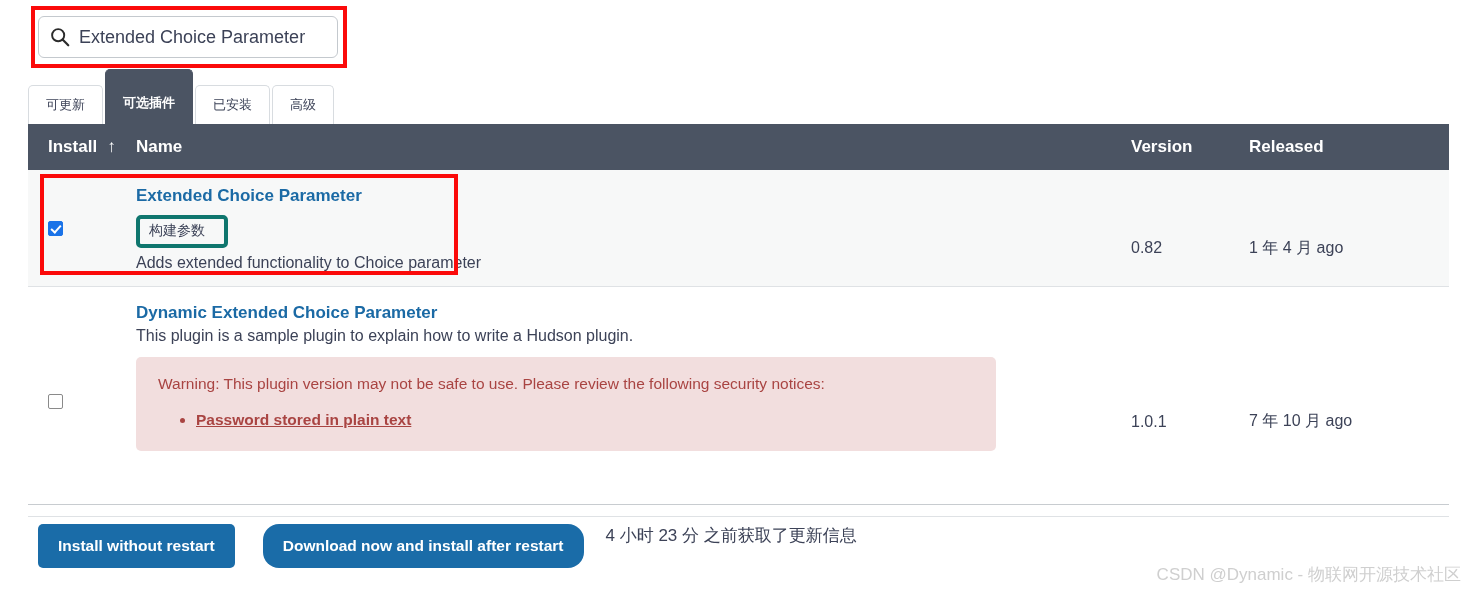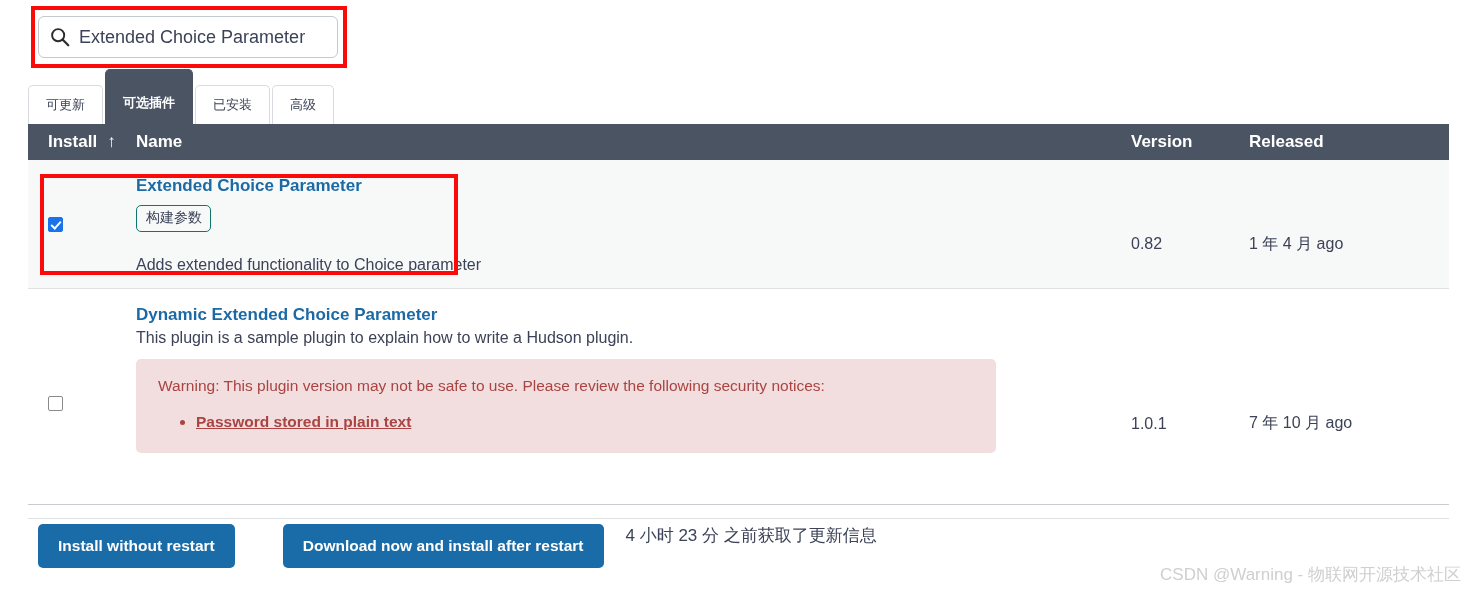--- a/index.html
+++ b/index.html
@@ -65,21 +65,21 @@
     font-weight: bold;
     padding-top: 26px; padding-bottom: 15px;
   }
 
   
   .table { position: absolute; left: 28px; top: 124px; width: 1421px; }
   .thead {
     display: flex; align-items: center;
     background: #4b5463;
     color: #ffffff;
-    height: 36px;
+    height: 46px;
     font-weight: bold;
     font-size: 17px;
   }
   .col-install { width: 108px; padding-left: 20px; }
   .col-name    { flex: 1; }
   .col-version { width: 118px; }
   .col-released{ width: 200px; }
   .sort-arrow { margin-left: 10px; font-weight: normal; }
 
   .row {
@@ -117,28 +117,28 @@
     color: #1b6aa5;
     font-weight: bold;
     font-size: 17px;
     text-decoration: none;
     cursor: pointer;
     display: inline-block;
   }
   .tag {
     display: inline-block;
     margin-top: 9px;
-    padding: 3px 8px 4px 9px;
-    border: 1px solid #0f766e;
+    padding: 3px 19px 4px 9px;
+    border: 4px solid #0f766e;
     border-radius: 5px;
     font-size: 14px;
     color: #3c4257;
     background: transparent;
   }
-  .plugin-desc { margin-top: 24px; font-size: 16px; color: #3c4257; }
+  .plugin-desc { margin-top: 6px; font-size: 16px; color: #3c4257; }
   .plugin-desc2 { margin-top: 4px; font-size: 16px; color: #3c4257; }
 
   .warnbox {
     margin-top: 12px;
     background: #f2dede;
     border-radius: 5px;
     padding: 18px 22px 22px 22px;
     width: 860px;
     color: #a94442;
     font-size: 15.5px;
@@ -170,21 +170,21 @@
     color: #ffffff;
     border: none;
     border-radius: 5px;
     font-family: "Liberation Sans", sans-serif;
     font-weight: bold;
     font-size: 15.5px;
     padding: 13px 20px;
     cursor: pointer;
     white-space: nowrap;
   }
-  .btn.secondary { margin-left: 48px; }
+  .btn.secondary { margin-left: 28px; border-radius: 16px; }
   .refresh-text {
     margin-left: 22px;
     font-size: 17px;
     color: #3c4257;
     white-space: nowrap;
   }
   .btn.small { margin-left: 16px; padding: 13px 17px; }
 
   .watermark {
     position: absolute;
@@ -267,15 +267,15 @@
 
   <div class="redbox" id="redbox-row"></div>
 
   <div class="divider"></div>
   <div class="footer">
     <button class="btn">Install without restart</button>
     <button class="btn secondary">Download now and install after restart</button>
     <span class="refresh-text">4 小时 23 分 之前获取了更新信息</span>
   </div>
 
-  <div class="watermark">CSDN @Warning - 物联网开源技术社区</div>
+  <div class="watermark">CSDN @Dynamic - 物联网开源技术社区</div>
 
 </div>
 
 </body></html>

